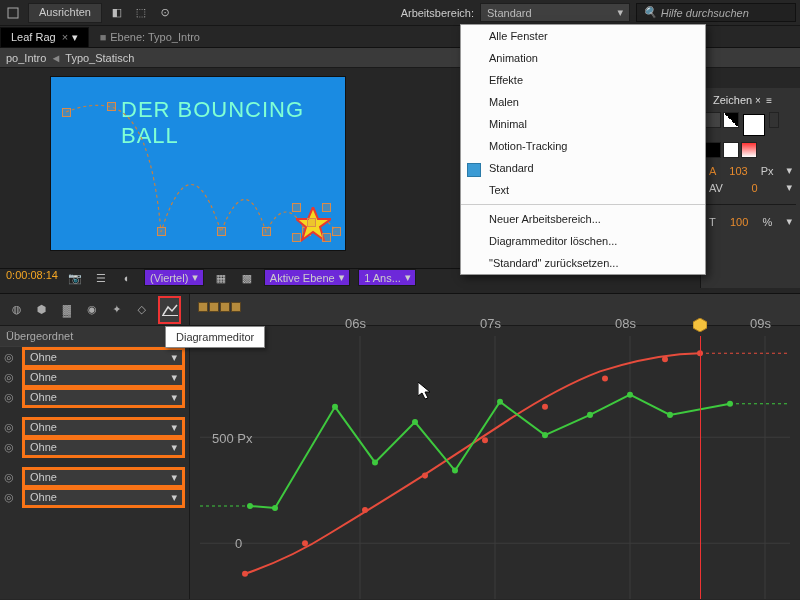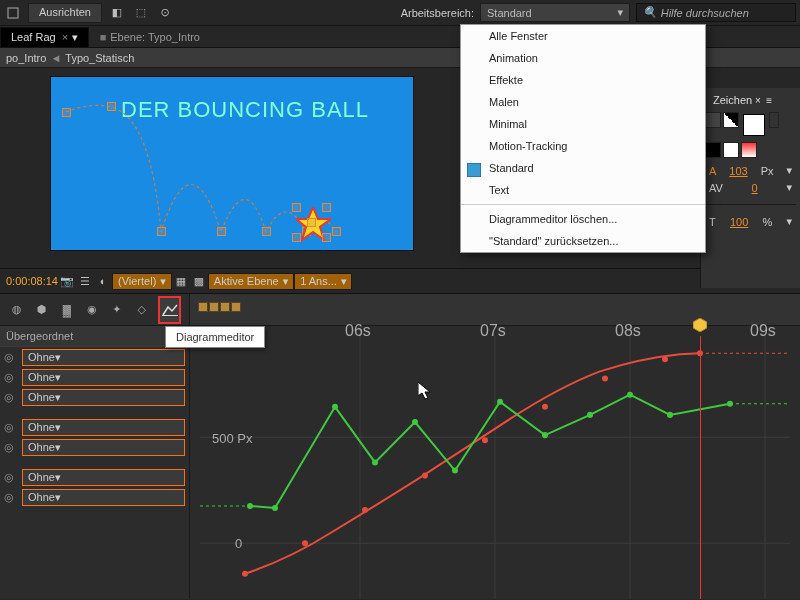--- a/index.html
+++ b/index.html
@@ -10,48 +10,48 @@
 .ws-label{margin-left:auto;color:#ccc}
 .ws-drop{background:#3f3f3f;border:1px solid #1e1e1e;padding:2px 6px;width:150px;display:flex;justify-content:space-between;align-items:center}
 .search{background:#212121;border:1px solid #111;padding:2px 6px;width:160px;color:#aaa;font-style:italic;display:flex;align-items:center;gap:4px}
 .tabbar{height:22px;background:#262626;display:flex;align-items:end;border-bottom:1px solid #111}
 .tab{padding:3px 10px;color:#999;border:1px solid transparent}
 .tab.act{background:#000000;color:#ddd;border:1px solid #111;border-bottom:none}
 .tab .x{margin-left:6px;color:#888}
 .crumbs{height:20px;background:#3a3a3a;display:flex;align-items:center;padding:0 6px;color:#ccc;gap:4px;border-bottom:1px solid #1a1a1a}
 .crumbs .sep{color:#888}
 .viewport{height:200px;background:#262626;display:flex;padding:8px 8px 2px 50px}
-.canvas{width:364px;height:175px;background:#1a8be2;position:relative;border:1px solid #111}
+.canvas{width:296px;height:175px;background:#1a8be2;position:relative;border:1px solid #111}
 .title-txt{font-family:Impact,Arial;font-size:22px;color:#80ffd4;letter-spacing:1px;position:absolute;top:20px;left:70px}
 .pathpt{position:absolute;width:9px;height:9px;border:1.5px solid #d98b4a;background:rgba(217,139,74,0.25)}
 svg.motion{position:absolute;inset:0;width:100%;height:100%}
 .star{position:absolute;left:245px;top:130px;width:35px;height:35px}
 .rside{position:absolute;right:0;top:88px;width:100px;background:#323232;border-left:1px solid #161616;height:200px;padding:4px}
 .rside .hdr{font-size:10px;color:#ddd;padding:2px 8px}
 .swatch{width:22px;height:22px;background:#fff;border:1px solid #000;display:inline-block;margin:2px}
 .swrow{display:flex;gap:2px;margin:4px 0}
 .swbtn{width:16px;height:16px;background:#444;border:1px solid #222}
 .prop{display:flex;justify-content:space-between;align-items:center;padding:2px 4px;color:#ccc}
-.prop .v{color:#e88b2d;text-decoration:underline}
-.timebar{height:26px;background:#262626;display:flex;align-items:center;padding:0 6px;gap:0;border-top:1px solid #111;border-bottom:1px solid #111}
+.prop .v{color:#e88b2d;}
+.timebar{height:26px;background:#262626;display:flex;align-items:flex-start;padding:0 6px;gap:8px;border-top:1px solid #111;border-bottom:1px solid #111}
 .tval{color:#f5a623}
-.dd{background:#a16207;border:1px solid #1a1a1a;padding:1px 5px;color:#ccc;display:flex;align-items:center;gap:4px}
+.dd{background:#6d28d9;border:1px solid #1a1a1a;padding:1px 5px;color:#ccc;display:flex;align-items:center;gap:4px}
 .lower{display:flex;height:305px;background:#272727}
 .leftcol{width:190px;background:#2c2c2c;border-right:1px solid #191919}
 .toolrow{height:32px;display:flex;align-items:center;gap:8px;padding:0 8px;border-bottom:1px solid #191919;position:relative}
 .toolrow .t{width:22px;height:22px;display:flex;align-items:center;justify-content:center;color:#aaa}
 .graphbtn{border:2px solid #e33;background:#3c3c3c;width:28px;height:28px;display:flex;align-items:center;justify-content:center}
 .tooltip{position:absolute;left:165px;top:32px;background:#fefefe;color:#333;border:1px solid #888;padding:4px 10px;font-size:11px;z-index:5;box-shadow:2px 2px 4px rgba(0,0,0,0.4)}
 .parenthdr{padding:4px 6px;color:#aaa;border-bottom:1px solid #3a3a3a;background:#353535}
 .prow{display:flex;align-items:center;height:20px;padding:0 4px;gap:4px}
 .prow .eye{width:14px;color:#999}
-.psel{flex:1;background:#3a3a3a;border:1px solid #f97316;padding:1px 5px;color:#ccc;display:flex;justify-content:flex-start}
+.psel{flex:1;background:#3a3a3a;border:3px solid #f97316;padding:1px 5px;color:#ccc;display:flex;justify-content:space-between}
 .graphpane{flex:1;background:#2b2b2b;position:relative}
 .ruler{height:32px;background:#333;border-bottom:1px solid #191919;position:relative}
-.tick{position:absolute;top:28px;color:#aaa;font-size:16px}
+.tick{position:absolute;top:22px;color:#aaa;font-size:13px}
 .boxes{position:absolute;left:8px;top:8px;display:flex;gap:1px}
 .box{width:10px;height:10px;background:#b58a3c;border:1px solid #5a4420}
 .chartarea{position:absolute;left:10px;right:10px;top:42px;bottom:0}
 .ylab{position:absolute;left:0;color:#aaa;font-size:13px}
 .cti{position:absolute;top:0;bottom:0;width:1px;background:#e33}
 .cti .head{position:absolute;top:-18px;left:-7px;width:14px;height:14px}
 .menu{position:absolute;left:460px;top:24px;width:246px;background:#fcfcfc;border:1px solid #999;box-shadow:3px 3px 8px rgba(0,0,0,0.5);z-index:20}
 .menu .mi{padding:5px 10px 5px 28px;color:#222;position:relative}
 .menu .sep{height:1px;background:#ccc;margin:3px 0}
 .menu .sel::before{content:"";position:absolute;left:6px;top:6px;width:12px;height:12px;background:#3b9bd4;border:1px solid #2a7aa8}
@@ -300,19 +300,20 @@
 <div class="menu">
   <div class="mi">Alle Fenster</div>
   <div class="mi">Animation</div>
   <div class="mi">Effekte</div>
   <div class="mi">Malen</div>
   <div class="mi">Minimal</div>
   <div class="mi">Motion-Tracking</div>
   <div class="mi sel">Standard</div>
   <div class="mi">Text</div>
   <div class="sep"></div>
+  <div class="mi">Neuer Arbeitsbereich...</div>
   <div class="mi">Diagrammeditor löschen...</div>
   <div class="mi">"Standard" zurücksetzen...</div>
 </div>
 
 <svg class="cursor" width="16" height="20">
   <polygon points="0,0 0,14 4,11 7,17 10,16 7,10 12,10" fill="#fff" stroke="#000" stroke-width="1"></polygon>
 </svg>
 
 </body></html>

